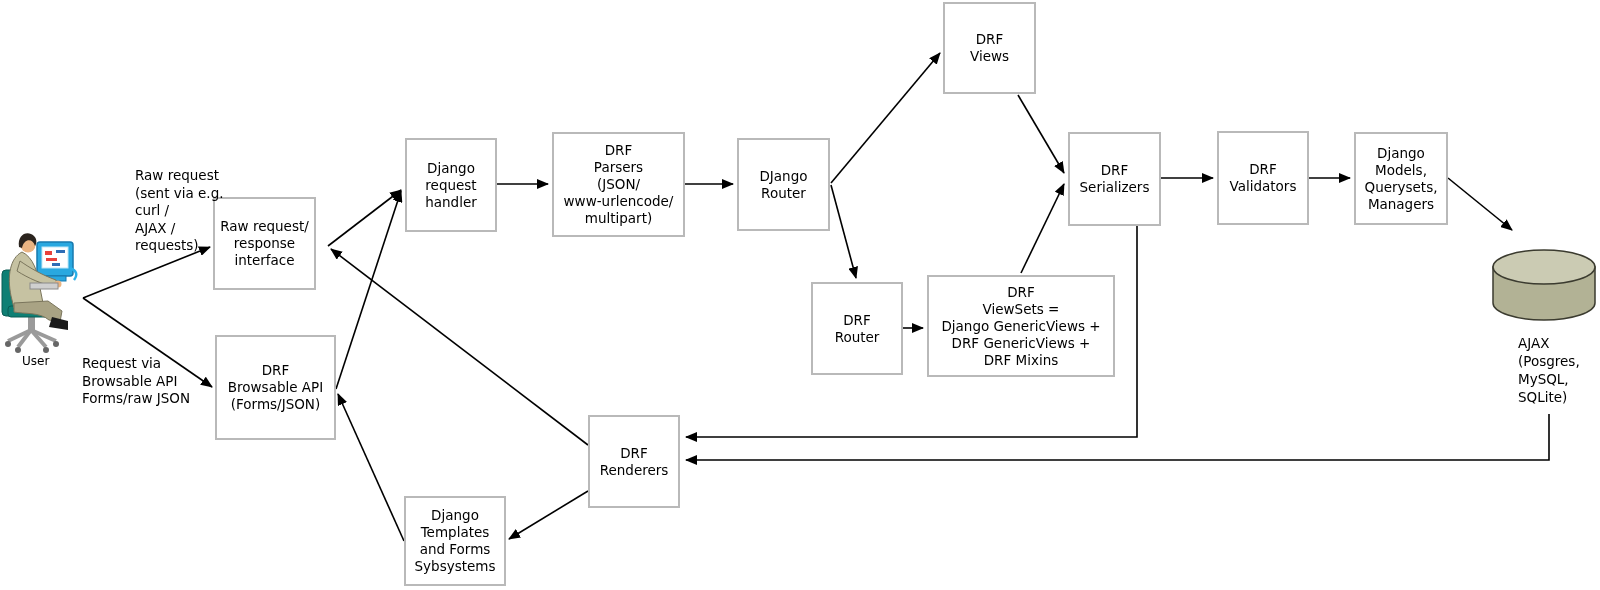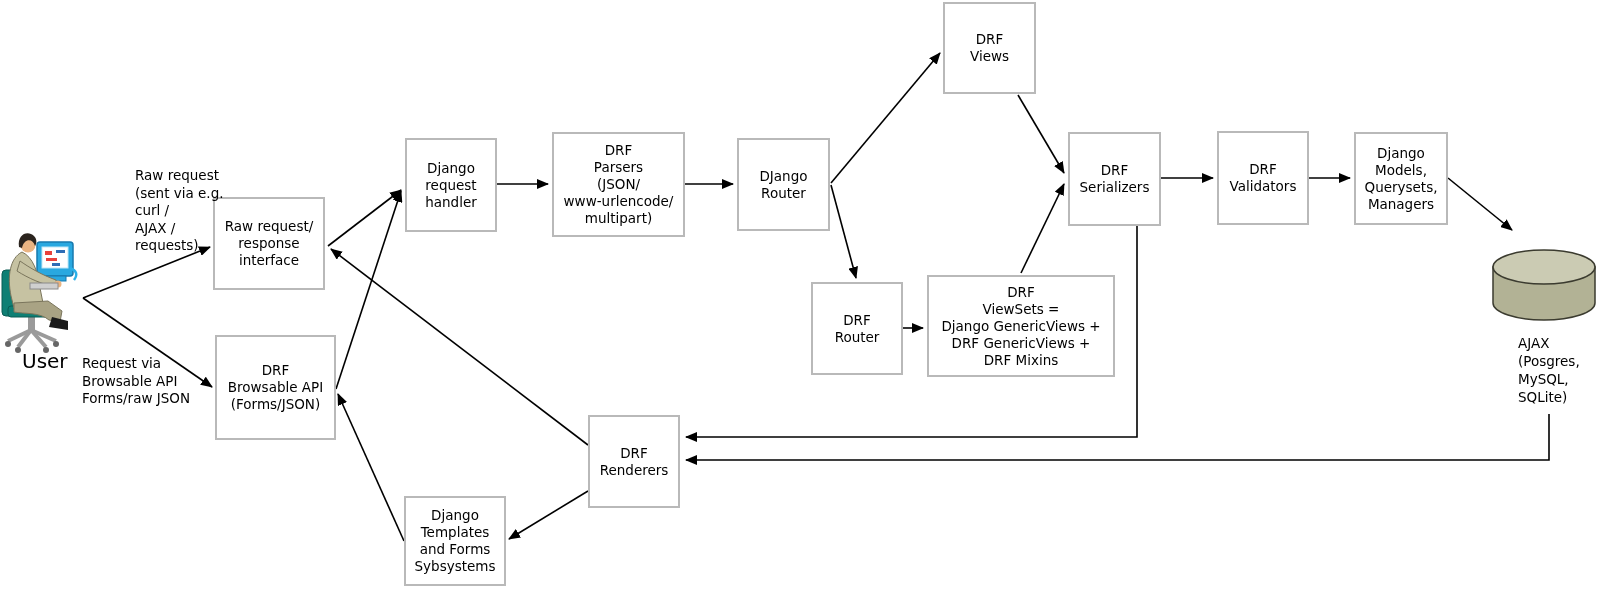--- a/index.html
+++ b/index.html
@@ -113,21 +113,21 @@
       <path d="M52,317 L68,321 L68,330 L49,327 z" fill="#1a1a1a"></path>
       <path d="M20,261 C30,268 42,275 56,280 L57,287 C43,285 28,278 17,271 z" stroke="#7a755c" stroke-width="1" fill="#c6c2a2"></path>
       <circle cx="58" cy="284" r="3.5" fill="#eab482"></circle>
       <circle cx="28" cy="245" r="7.5" fill="#eab482"></circle>
       <path d="M19,247 C17,234 28,230 34,236 C38,240 36,245 35,246 C33,238 24,238 22,248 z" fill="#2b241e"></path>
 
       <rect x="30" y="283" width="28" height="6" fill="#cfcfcf" stroke="#8a8a8a"></rect>
     </g>
   </svg>
 
-  <div class="node" style="left:213px;top:197px;width:112px;height:93px;">Raw request/
+  <div class="node" style="left:213px;top:197px;width:103px;height:93px;">Raw request/
 response
 interface</div>
 
   <div class="node" style="left:215px;top:335px;width:121px;height:105px;">DRF
 Browsable API
 (Forms/JSON)</div>
 
   <div class="node" style="left:405px;top:138px;width:92px;height:94px;">Django
 request
 handler</div>
@@ -175,20 +175,20 @@
   <div class="note" style="left:95px;top:167px;margin-left:40px;">Raw request
 (sent via e.g.
 curl /
 AJAX /
 requests)</div>
 
   <div class="note" style="left:82px;top:355px;">Request via
 Browsable API
 Forms/raw JSON</div>
 
-  <div class="note" style="left:22px;top:353px;font-size:20px;">User</div>
+  <div class="note" style="left:22px;top:353px;font-size:12px;">User</div>
 
   <div class="note" style="left:1518px;top:334px;line-height:18px;">AJAX
 (Posgres,
 MySQL,
 SQLite)</div>
 
 </div>
 
 </body></html>

